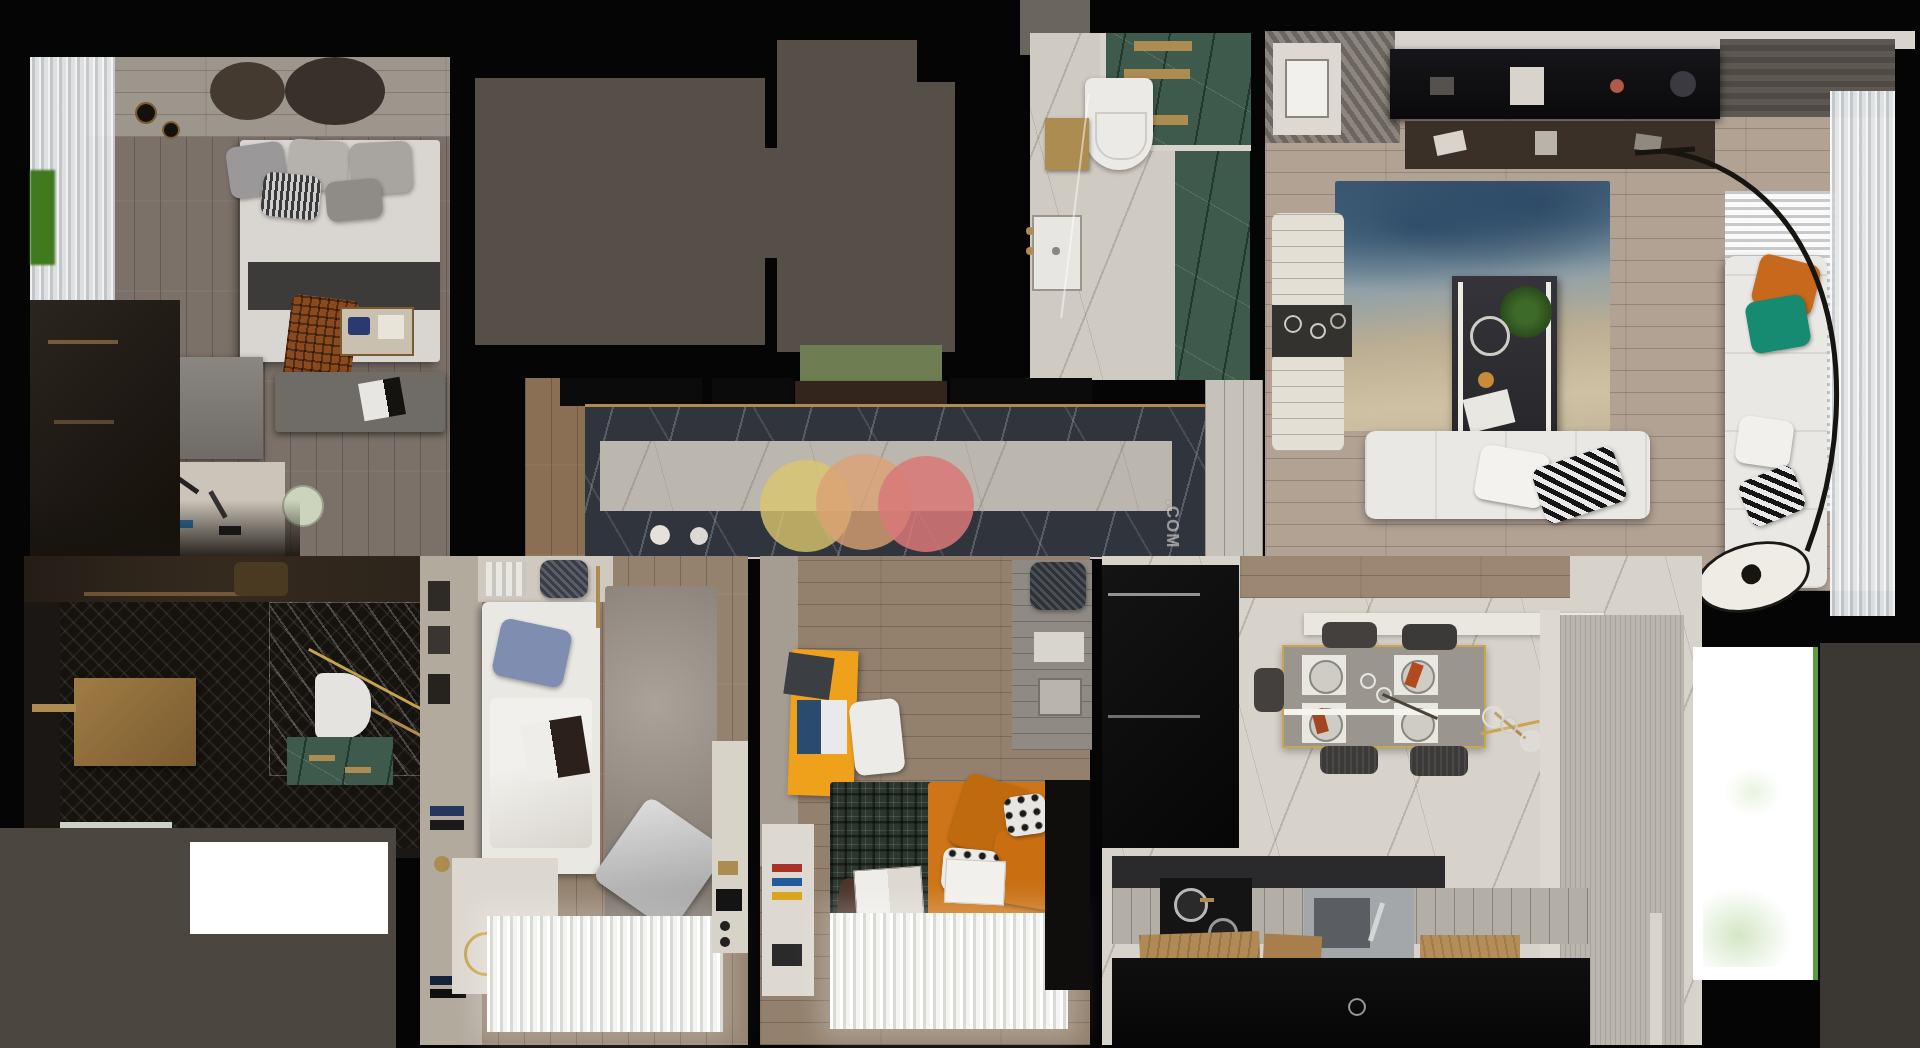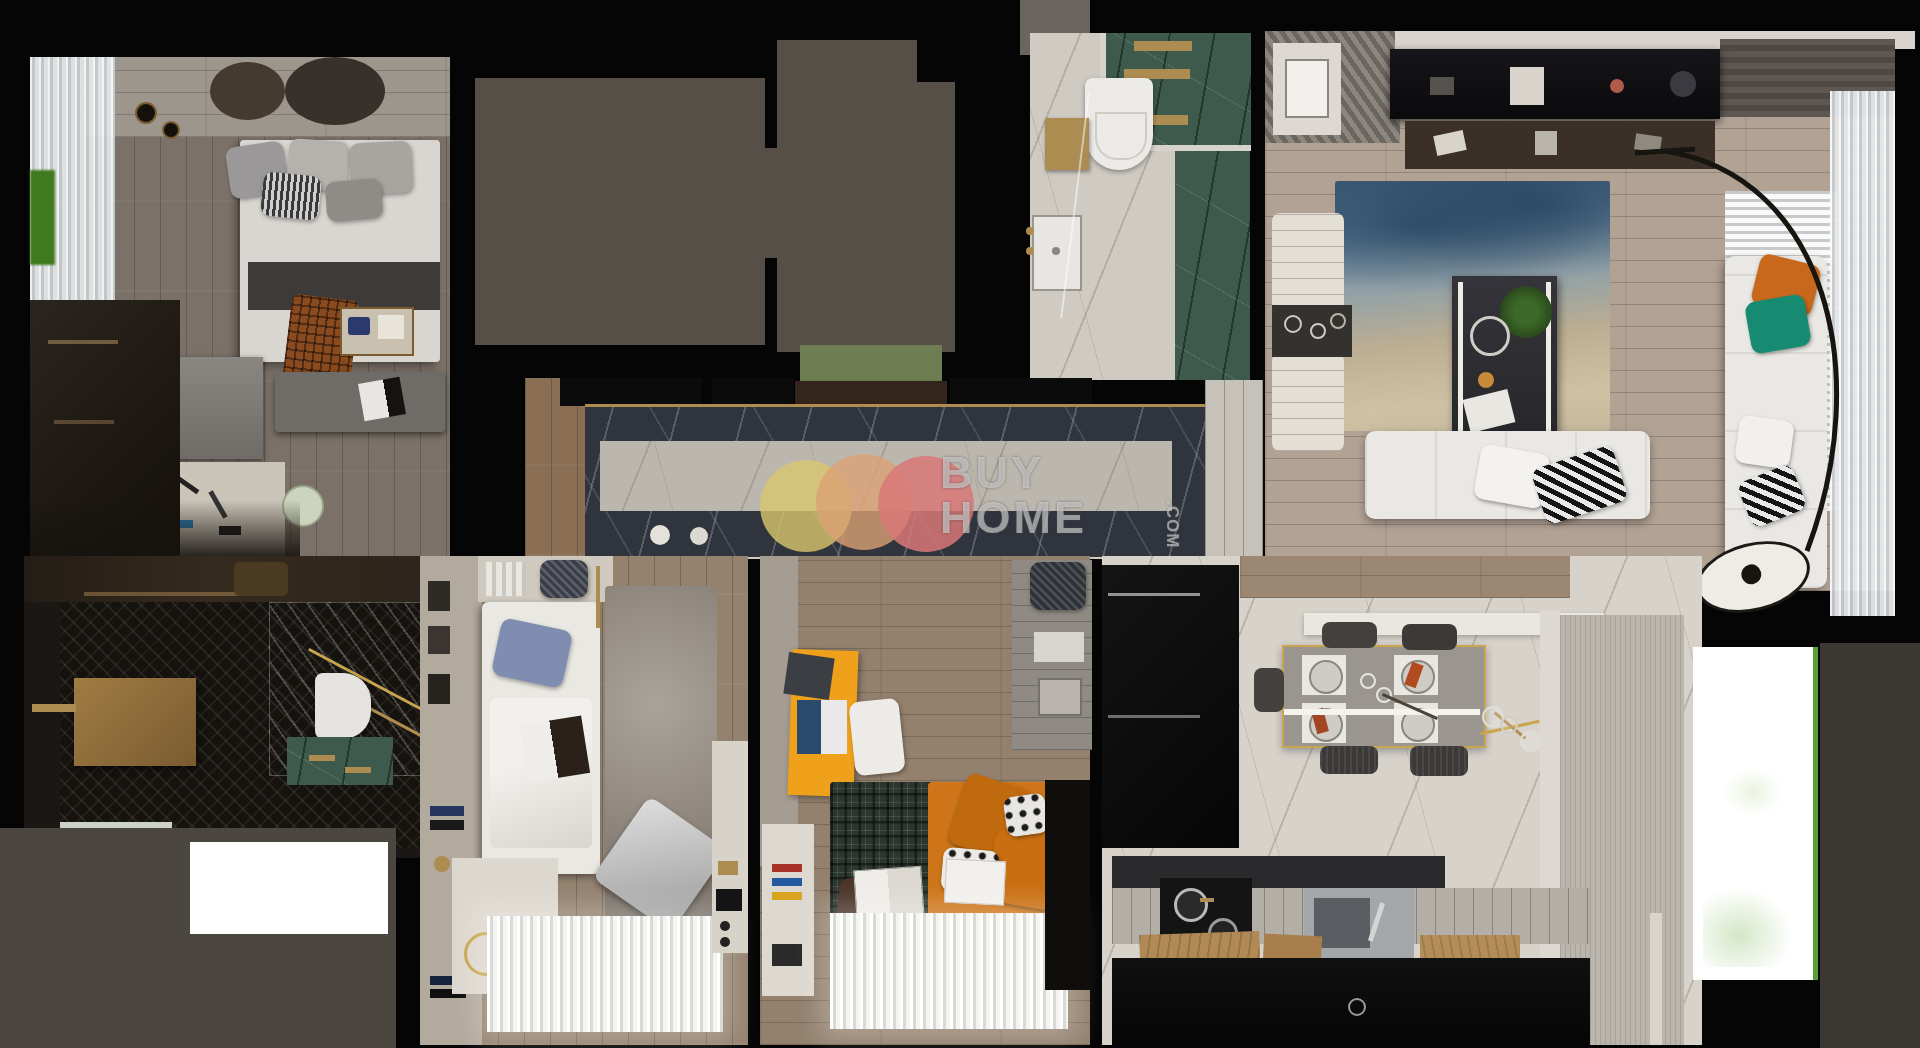--- a/index.html
+++ b/index.html
@@ -172,21 +172,20 @@
     <div class="abs marble-light" style="left:15px;top:34px;width:572px;height:70px;background-color:#bcb7ae;"></div>
     <div class="abs" style="left:65px;top:118px;width:20px;height:20px;border-radius:50%;background:#e4e1da;"></div>
     <div class="abs" style="left:105px;top:120px;width:18px;height:18px;border-radius:50%;background:#dcd9d2;"></div>
   </div>
   <div class="abs seams" style="left:1205px;top:380px;width:58px;height:178px;background-color:#c6c2ba;"></div>
 
   <div class="abs" style="left:760px;top:448px;width:440px;height:115px;z-index:50;">
     <div class="abs" style="left: 0px; top: 12px; width: 92px; height: 92px; border-radius: 50%; opacity: 0.8; background-color: rgb(217, 198, 110);"></div>
     <div class="abs" style="left: 56px; top: 6px; width: 96px; height: 96px; border-radius: 50%; opacity: 0.8; background-color: rgb(219, 161, 115);"></div>
     <div class="abs" style="left: 118px; top: 8px; width: 96px; height: 96px; border-radius: 50%; opacity: 0.85; background-color: rgb(217, 120, 120);"></div>
-    <div class="abs wm-text" style="left: 180px; top: 2px; font-size: 45px; color: rgba(235, 235, 235, 0.55);">BUY HOME</div>
     <div class="abs wm-text" style="left: 404px; top: 52px; font-size: 17px; writing-mode: vertical-rl; letter-spacing: 1px; color: rgba(235, 235, 235, 0.55);">.COM</div>
   </div>
 
   <div class="abs" style="left:24px;top:556px;width:470px;height:302px;background:#1a1714;">
     <div class="abs" style="left:0;top:0;width:470px;height:46px;background:linear-gradient(90deg,#241d16,#352a1e 40%,#2a221a);">
       <div class="abs" style="left:60px;top:36px;width:180px;height:4px;background:rgba(255,200,120,.3);"></div>
       <div class="abs" style="left:210px;top:6px;width:54px;height:34px;background:#4a3a22;border-radius:6px;"></div>
     </div>
     <div class="abs herring" style="left:36px;top:46px;width:434px;height:246px;"></div>
     <div class="abs" style="left:50px;top:122px;width:122px;height:88px;background:linear-gradient(135deg,#a07c44,#7a5c30);box-shadow:2px 3px 6px rgba(0,0,0,.6);"></div>

